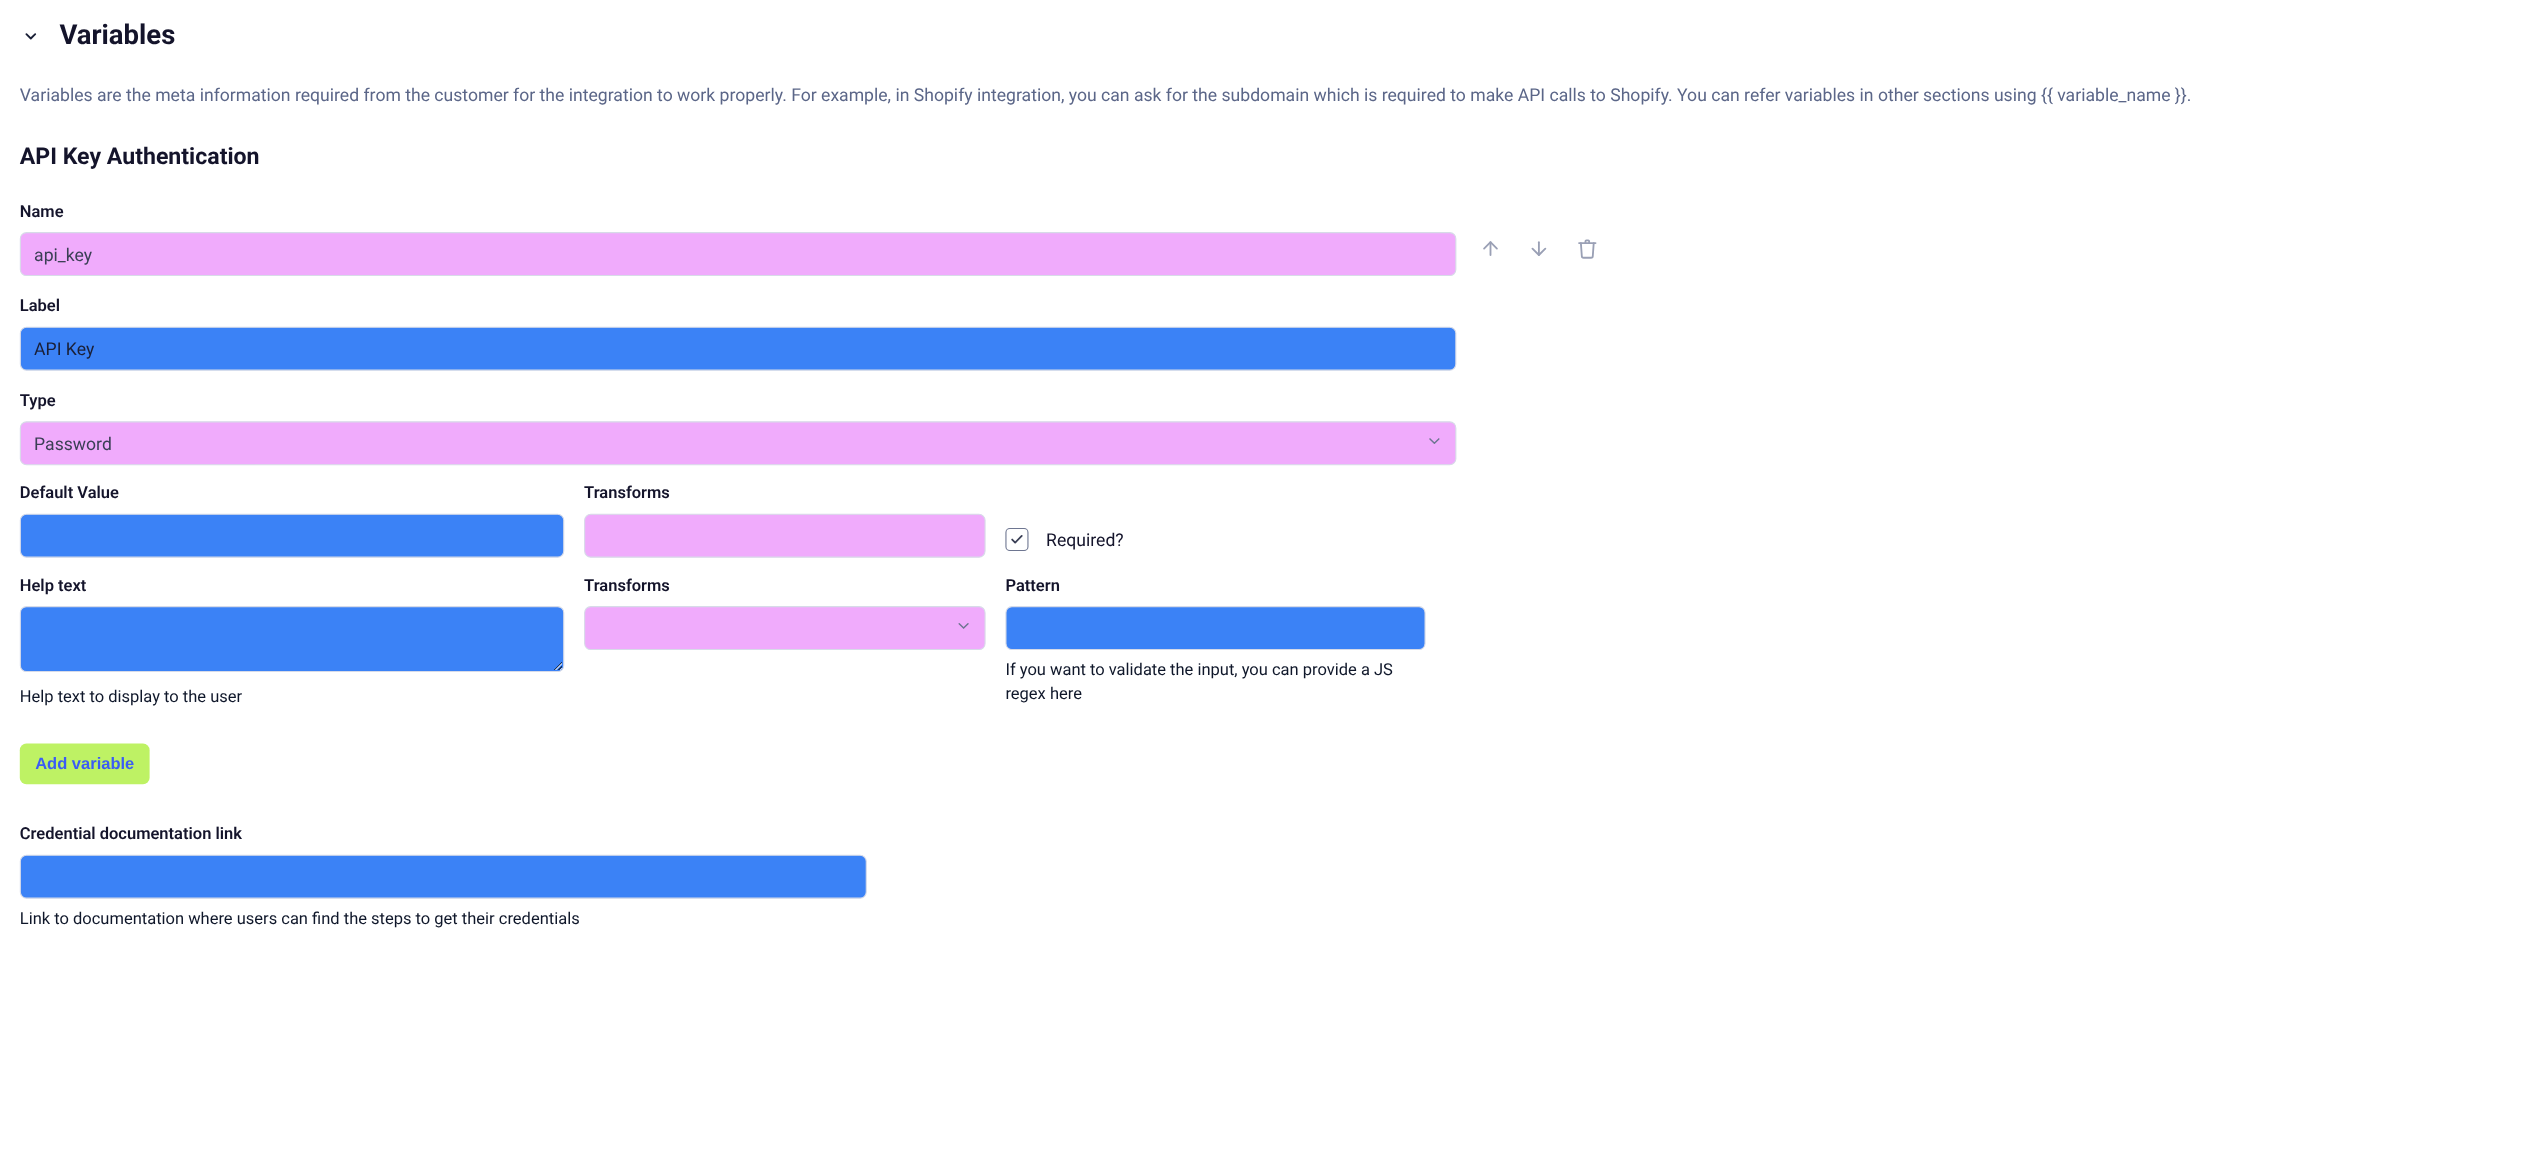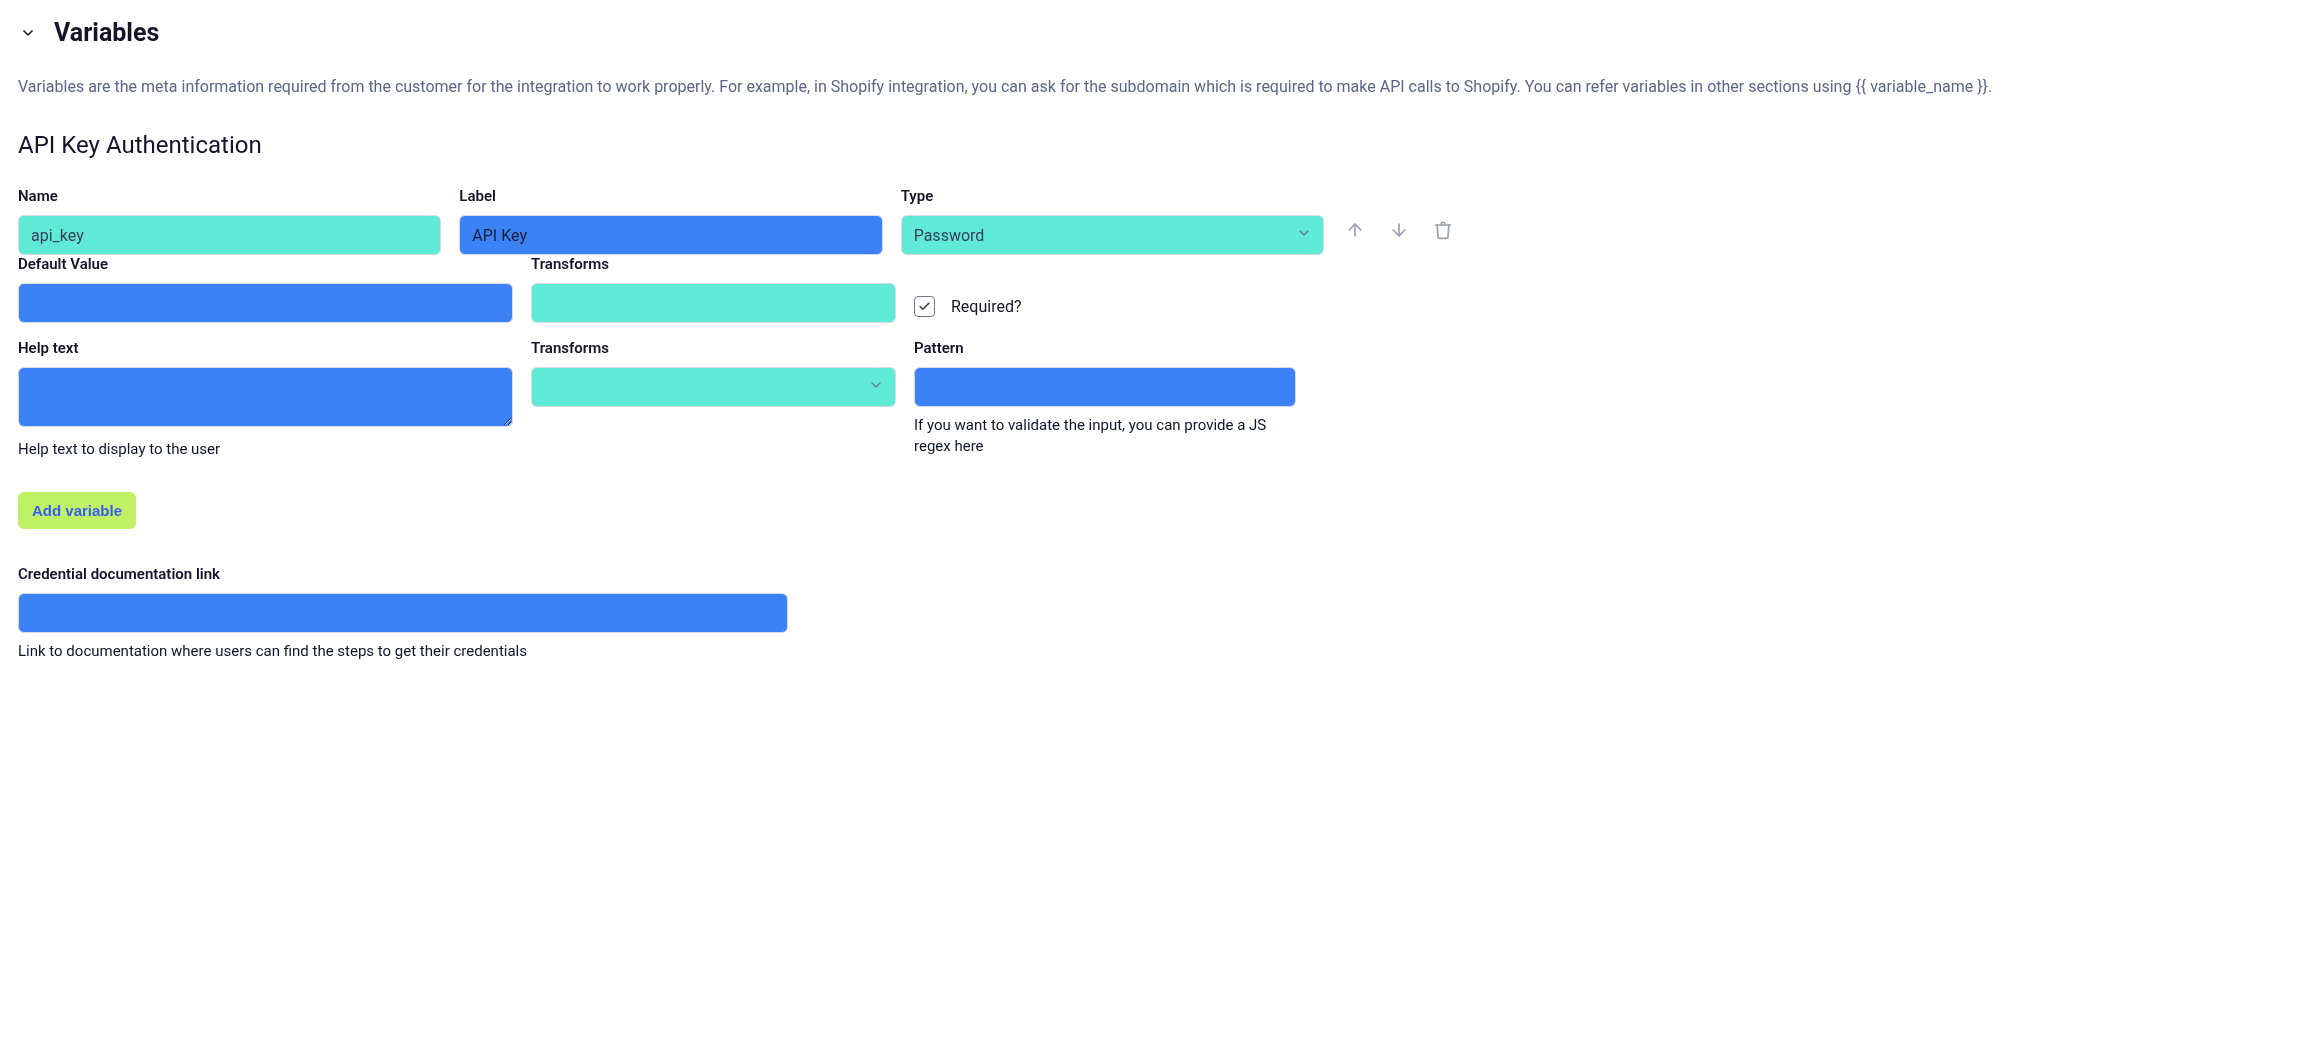--- a/index.html
+++ b/index.html
@@ -33,39 +33,40 @@
       font-weight: 700;
       color: #14142b;
     }
     .description {
       font-size: 16px;
       line-height: 1.5;
       color: #5b6688;
       margin-bottom: 32px;
     }
     .subsection-title {
-      font-size: 24px;
-      font-weight: 400;
+      font-size: 21px;
+      font-weight: 700;
       color: #14142b;
       margin-bottom: 28px;
     }
     .variable-row {
       display: flex;
       gap: 20px;
       align-items: flex-start;
     }
     .variable-fields {
       flex: 0 0 auto;
       width: calc(100% - 168px);
       max-width: 1306px;
     }
     .row1 {
       display: flex;
       gap: 18px;
-      margin-bottom: 0;
+      margin-bottom: 16px;
+      flex-direction: column;
     }
     .row1 > div {
       flex: 1;
     }
     .row2 {
       display: flex;
       gap: 18px;
       margin-bottom: 16px;
       align-items: flex-end;
     }
@@ -107,21 +108,21 @@
       height: 40px;
       border: 1px solid #d7dbe8;
       border-radius: 6px;
       padding: 0 12px;
       font-size: 16px;
       color: #1a1f36;
       background: #3b82f6;
       font-family: inherit;
     }
     .text-input[readonly] {
-      background: #5eead4;
+      background: #f0abfc;
       color: #3a3f55;
     }
     .select-wrapper {
       position: relative;
     }
     .select-wrapper .chevron {
       position: absolute;
       right: 12px;
       top: 50%;
       transform: translateY(-50%);

